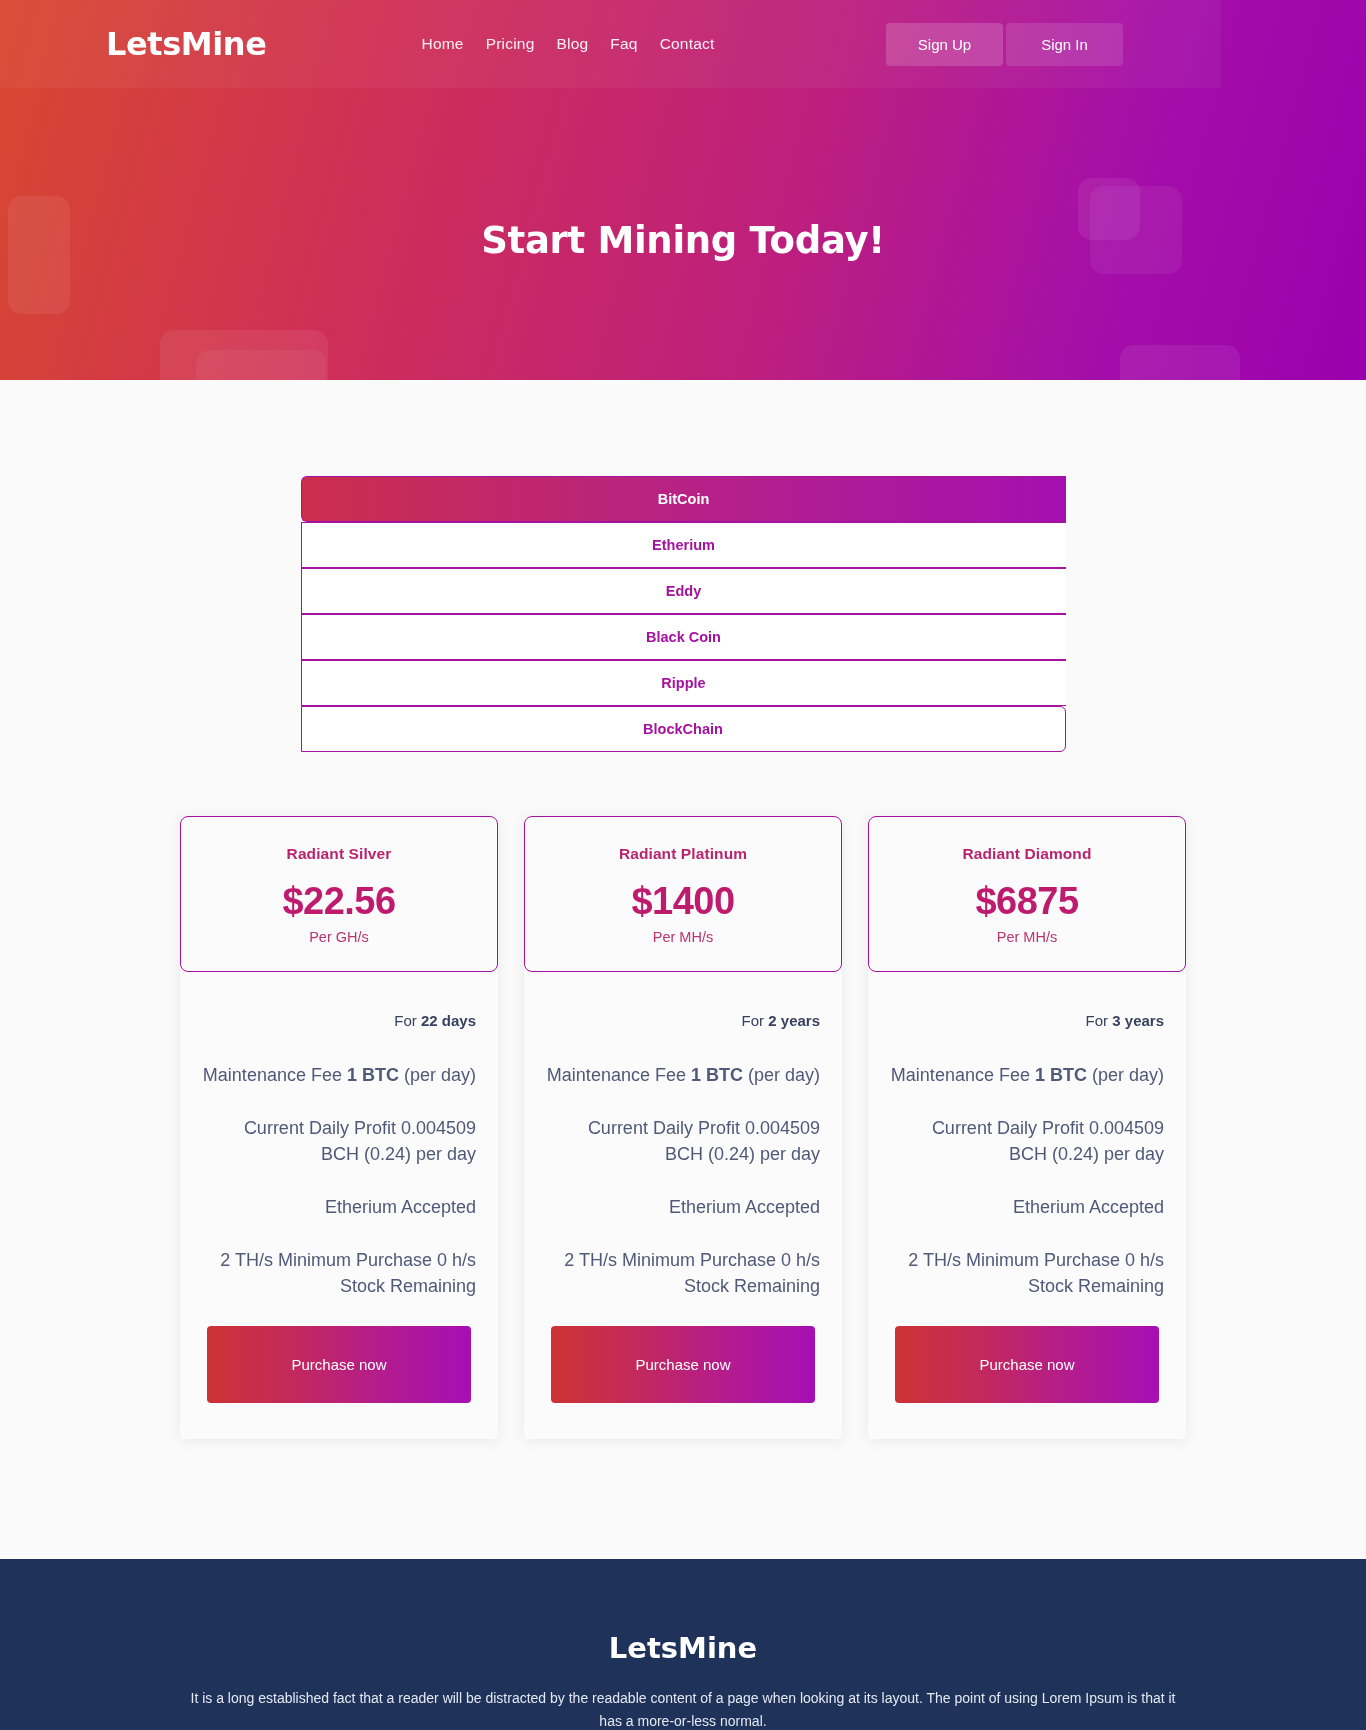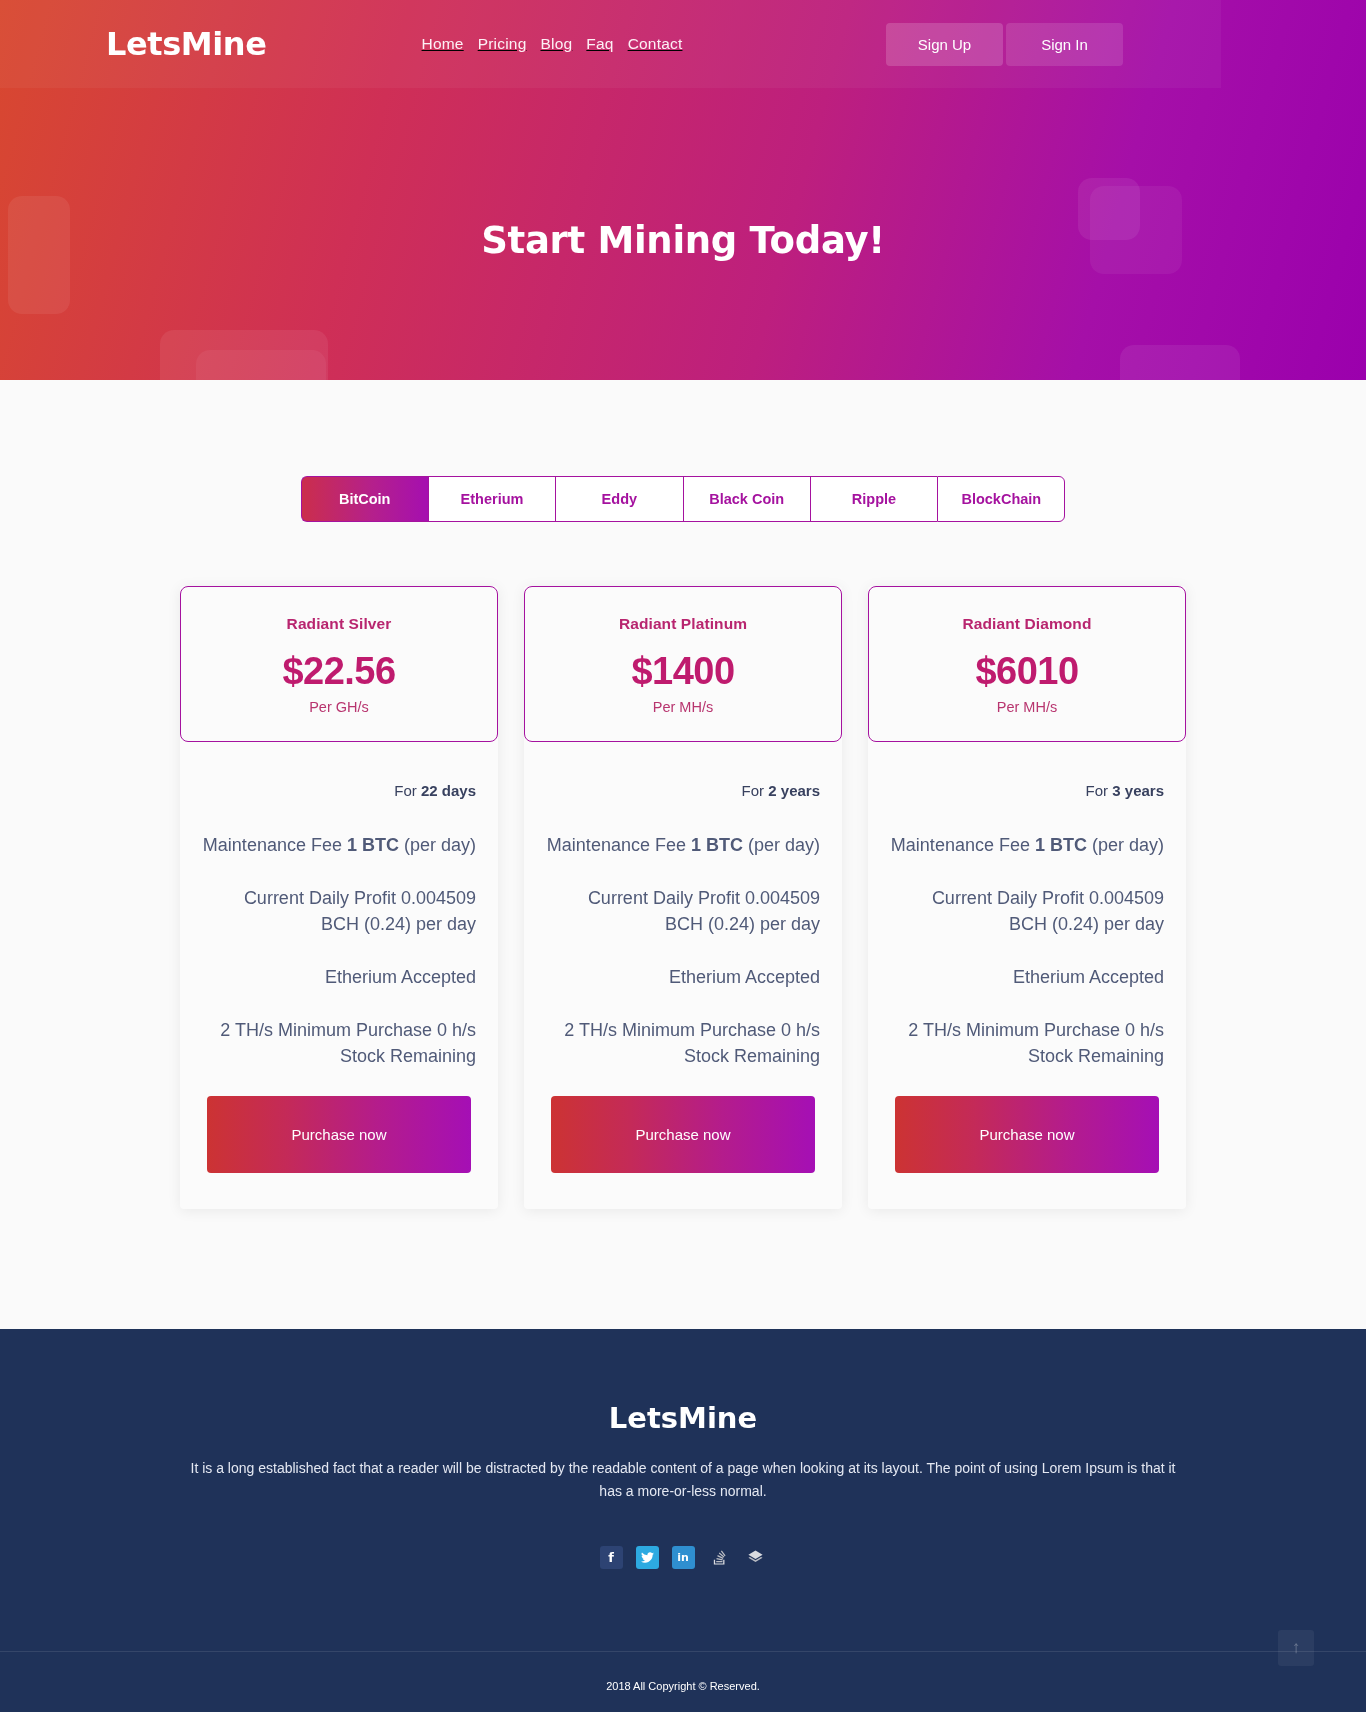--- a/index.html
+++ b/index.html
@@ -31,21 +31,21 @@
     display:flex; align-items:center;
     padding:0 0 0 0;
     background:rgba(255,255,255,0.045);
     width:1221px;
   }
   .brand {
     color:#fff; font-size:32px; font-weight:bold;
     letter-spacing:-0.4px; margin-left:106px;
     font-family:"DejaVu Sans", sans-serif;
   }
-  .nav-links { display:flex; gap:14px; margin-left:155px;text-decoration:underline; }
+  .nav-links { display:flex; gap:22px; margin-left:155px; }
   .nav-links a {
     color:#fdf0f5; text-decoration:none; font-size:15.5px;
     letter-spacing:0.2px;
   }
   .nav-auth { display:flex; margin-left:auto; margin-right:98px; gap:3px; }
   .nav-auth .btn {
     background:rgba(255,255,255,0.17);
     color:#ffffff; font-size:15px;
     padding:13px 8px; width:117px; text-align:center;
     border:none; cursor:pointer; border-radius:4px;
@@ -59,21 +59,21 @@
     font-size:37px; font-weight:bold;
     letter-spacing:-0.3px;
     margin-top:131px;
     font-family:"DejaVu Sans", sans-serif;
   }
 
   
   .pricing { background:#fafafa; padding:96px 0 120px; }
   .tabs {
     display:flex; justify-content:center;
-    width:765px; margin:0 auto;
+    width:765px; margin:0 auto;flex-direction:column;
   }
   .tab {
     flex:1; text-align:center;
     padding:14px 4px;
     border:1px solid #a5129f;
     border-right:none;
     background:#ffffff;
     color:#a5129f;
     font-size:14.5px; font-weight:bold;
     cursor:pointer;
@@ -241,21 +241,21 @@
         <div class="feat dim">Current Daily Profit 0.004509 BCH (0.24) per day</div>
         <div class="feat dim">Etherium Accepted</div>
         <div class="feat dim">2 TH/s Minimum Purchase 0 h/s Stock Remaining</div>
       </div>
       <button class="purchase">Purchase now</button>
     </div>
 
     <div class="card">
       <div class="card-head">
         <div class="plan-name">Radiant Diamond</div>
-        <div class="plan-price">$6010</div>
+        <div class="plan-price">$6875</div>
         <div class="plan-unit">Per MH/s</div>
       </div>
       <div class="card-body">
         <div class="feat"><span>For </span><b>3 years</b></div>
         <div class="feat dim"><span>Maintenance Fee </span><b>1 BTC</b><span> (per day)</span></div>
         <div class="feat dim">Current Daily Profit 0.004509 BCH (0.24) per day</div>
         <div class="feat dim">Etherium Accepted</div>
         <div class="feat dim">2 TH/s Minimum Purchase 0 h/s Stock Remaining</div>
       </div>
       <button class="purchase">Purchase now</button>

